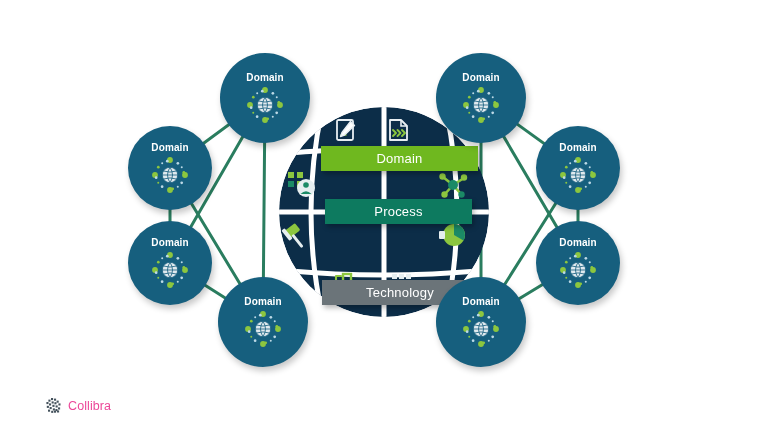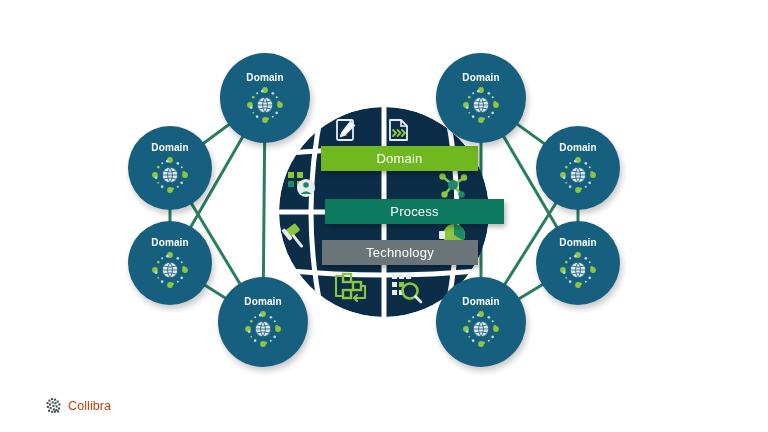--- a/index.html
+++ b/index.html
@@ -41,30 +41,30 @@
     align-items:center;
     justify-content:center;
     color:#ffffff;
     font-size:13px;
     letter-spacing:.2px;
     box-shadow:2px 3px 5px rgba(0,0,0,0.28);
     user-select:none;
   }
   .bar-people{background:#6fb81f;}
   .bar-process{background:#0d7a5f;}
-  .bar-technology{background:#6b7479;}
+  .bar-technology{background:#6b7479;margin-top:40px;}
 
   
   .logo{
     position:absolute;
     left:46px;top:398px;
     display:flex;align-items:center;gap:7px;
   }
   .logo-text{
-    color:#c2410c;
+    color:#ec4899;
     font-size:12.5px;
     letter-spacing:.1px;
   }
 </style>
 </head>
 <body>
 
 <div id="stage">
 
   <svg class="layer" viewBox="0 0 768 432" width="768" height="432">
@@ -183,21 +183,21 @@
       </g>
       <rect x="7" y="8" width="5" height="5" fill="#8cc63f"></rect>
       <circle cx="18" cy="17" r="7.5" fill="none" stroke="#8cc63f" stroke-width="2.6"></circle>
       <line x1="23.5" y1="22.5" x2="29" y2="28" stroke="#e6eef0" stroke-width="2.8" stroke-linecap="round"></line>
     </g>
   </svg>
 
   <div class="bar bar-people" style="left:321px;top:146px;width:157px;height:25px;">
     <span>Domain</span>
   </div>
-  <div class="bar bar-process" style="left:325px;top:199px;width:179px;height:25px;">
+  <div class="bar bar-process" style="left:325px;top:199px;width:147px;height:25px;">
     <span>Process</span>
   </div>
   <div class="bar bar-technology" style="left:322px;top:240px;width:156px;height:25px;">
     <span>Technology</span>
   </div>
 
   <div id="nodes-container">
       <div class="node" style="left: 220px; top: 53px; width: 90px; height: 90px;">
         <div class="node-label">Domain</div>
         <svg class="node-glyph" viewBox="0 0 44 44">

